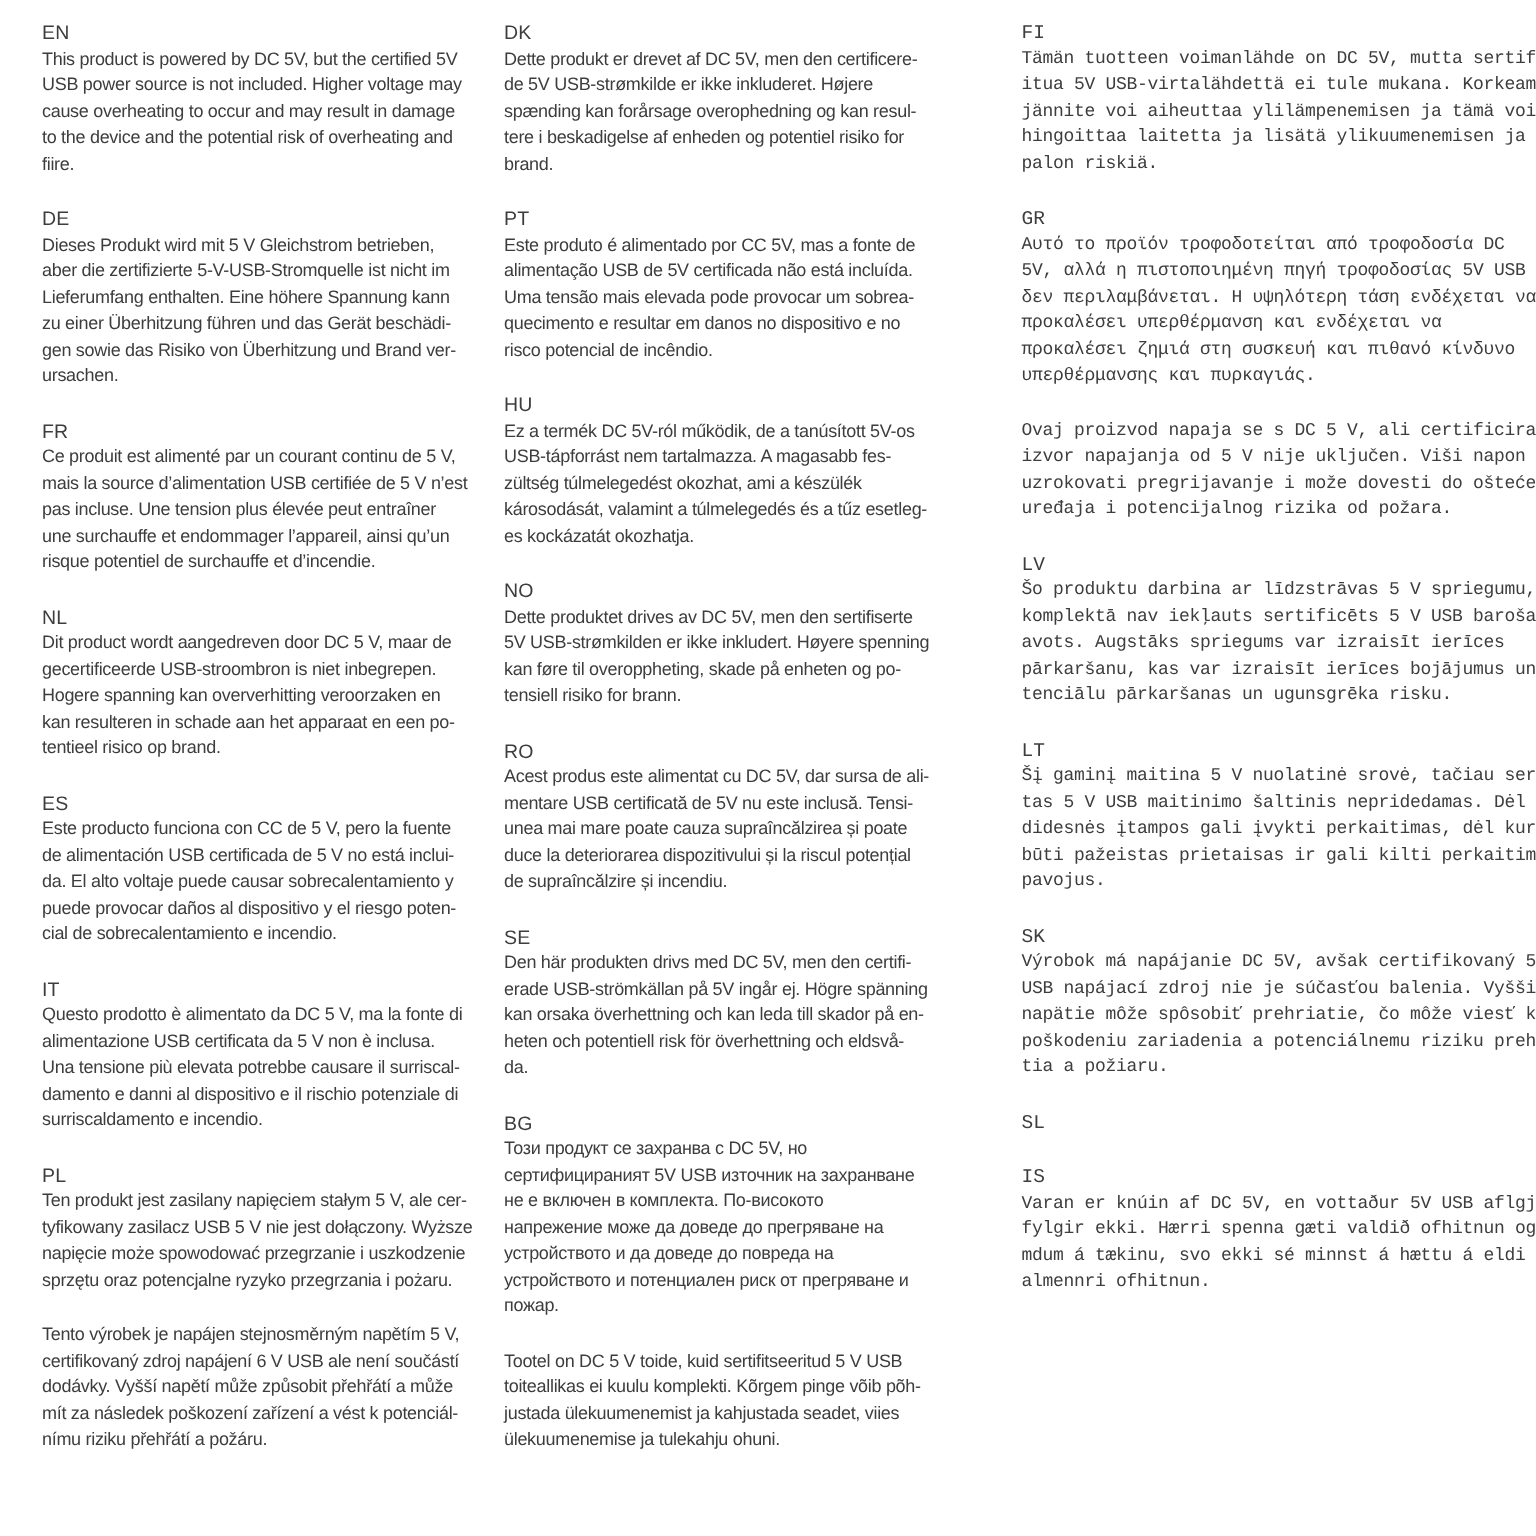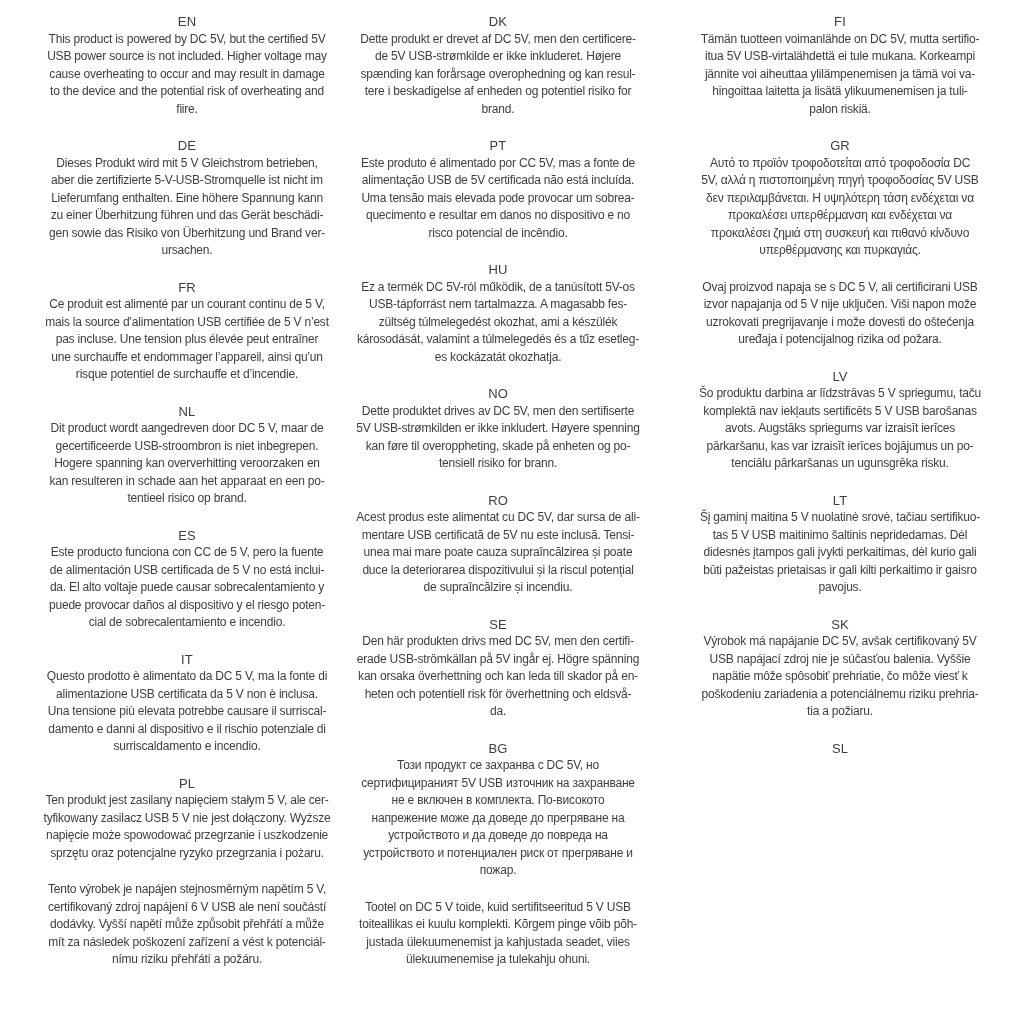--- a/index.html
+++ b/index.html
@@ -12,29 +12,28 @@
     height: 1024px;
     overflow: hidden;
     font-family: "Liberation Sans", sans-serif;
     color: #3d3d3d;
   }
   .doc {
     position: relative;
     width: 1024px;
     height: 1024px;
     background: #ffffff;
-    text-align: center;
   }
   .col {
     position: absolute;
     top: 13px;
   }
   .col-1 { left: 28px;  width: 318px; }
   .col-2 { left: 336px; width: 324px; }
-  .col-3 { left: 681px; width: 318px; }
+  .col-3 { left: 681px; width: 318px; font-family: Liberation Mono, monospace; }
   .sec {
     margin: 0 0 19px 0;
   }
   .lang-code {
     font-size: 13px;
     line-height: 17.5px;
     font-weight: normal;
     letter-spacing: 0.1px;
   }
   .lang-text {
@@ -225,15 +224,22 @@
       <div class="lang-code">SK</div>
       <div class="lang-text">Výrobok má napájanie DC 5V, avšak certifikovaný 5V
 USB napájací zdroj nie je súčasťou balenia. Vyššie
 napätie môže spôsobiť prehriatie, čo môže viesť k
 poškodeniu zariadenia a potenciálnemu riziku prehria-
 tia a požiaru.</div>
     </div>
     <div class="sec">
       <div class="lang-code">SL</div>
     </div>
+    <div class="sec">
+      <div class="lang-code">IS</div>
+      <div class="lang-text">Varan er knúin af DC 5V, en vottaður 5V USB aflgjafi
+fylgir ekki. Hærri spenna gæti valdið ofhitnun og skem-
+mdum á tækinu, svo ekki sé minnst á hættu á eldi og
+almennri ofhitnun.</div>
+    </div>
   </div>
 
 </div>
 
 </body></html>

